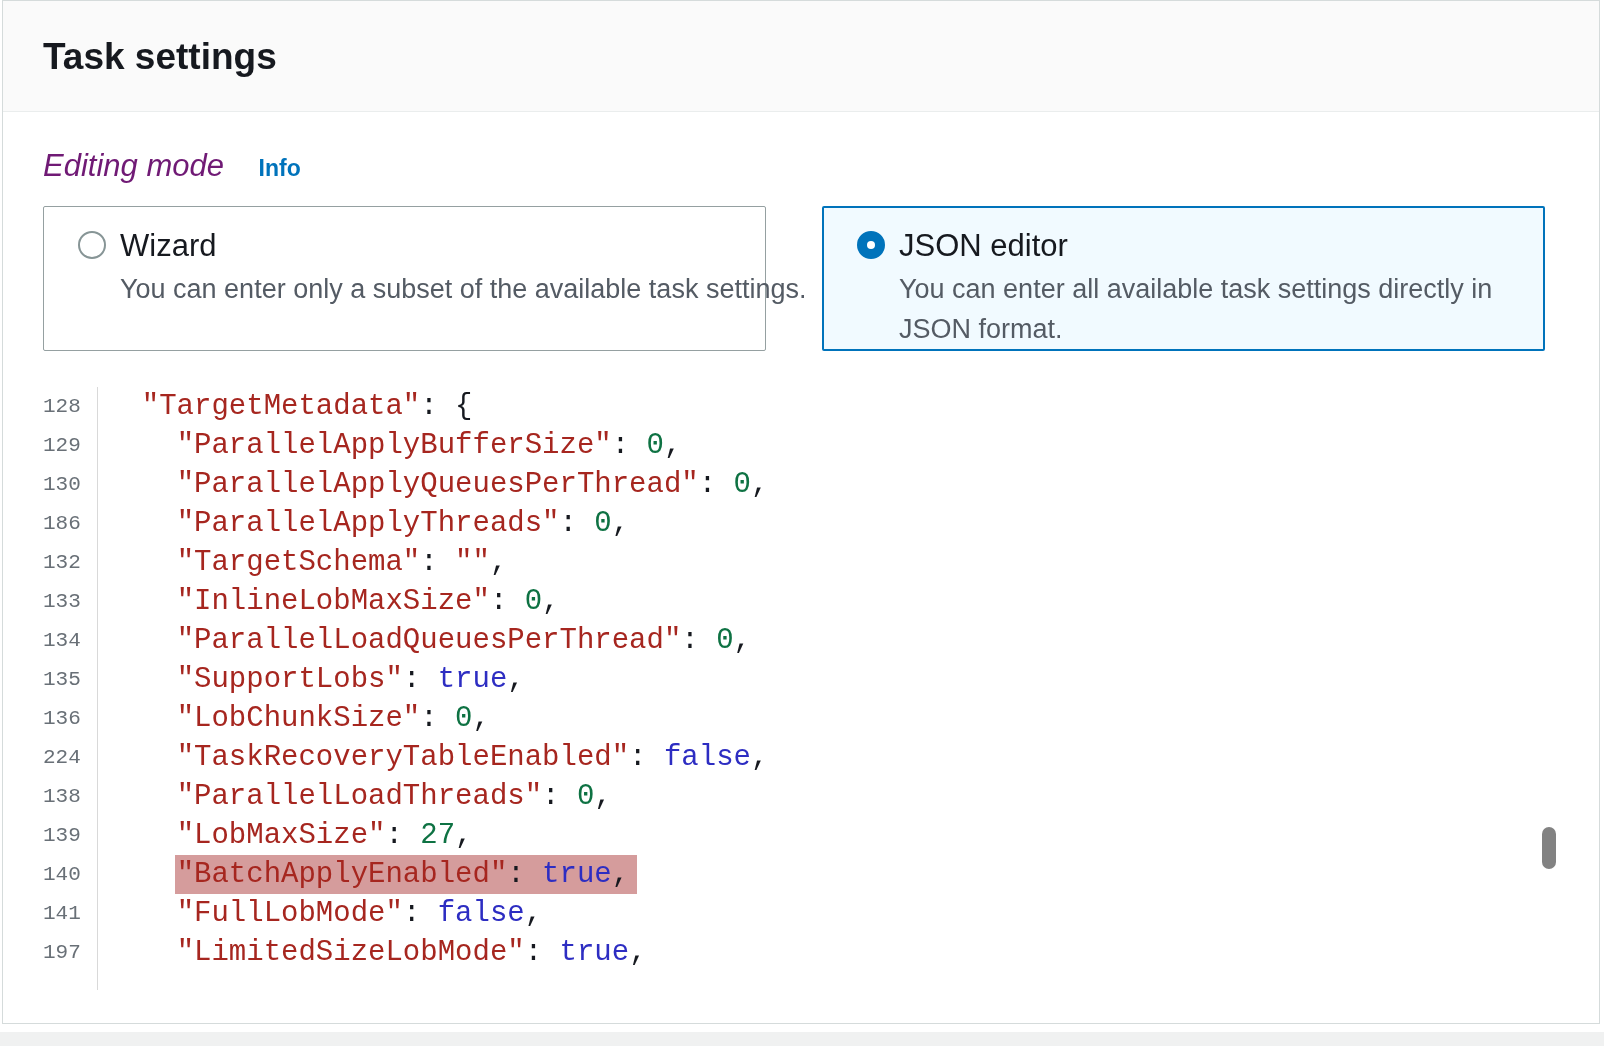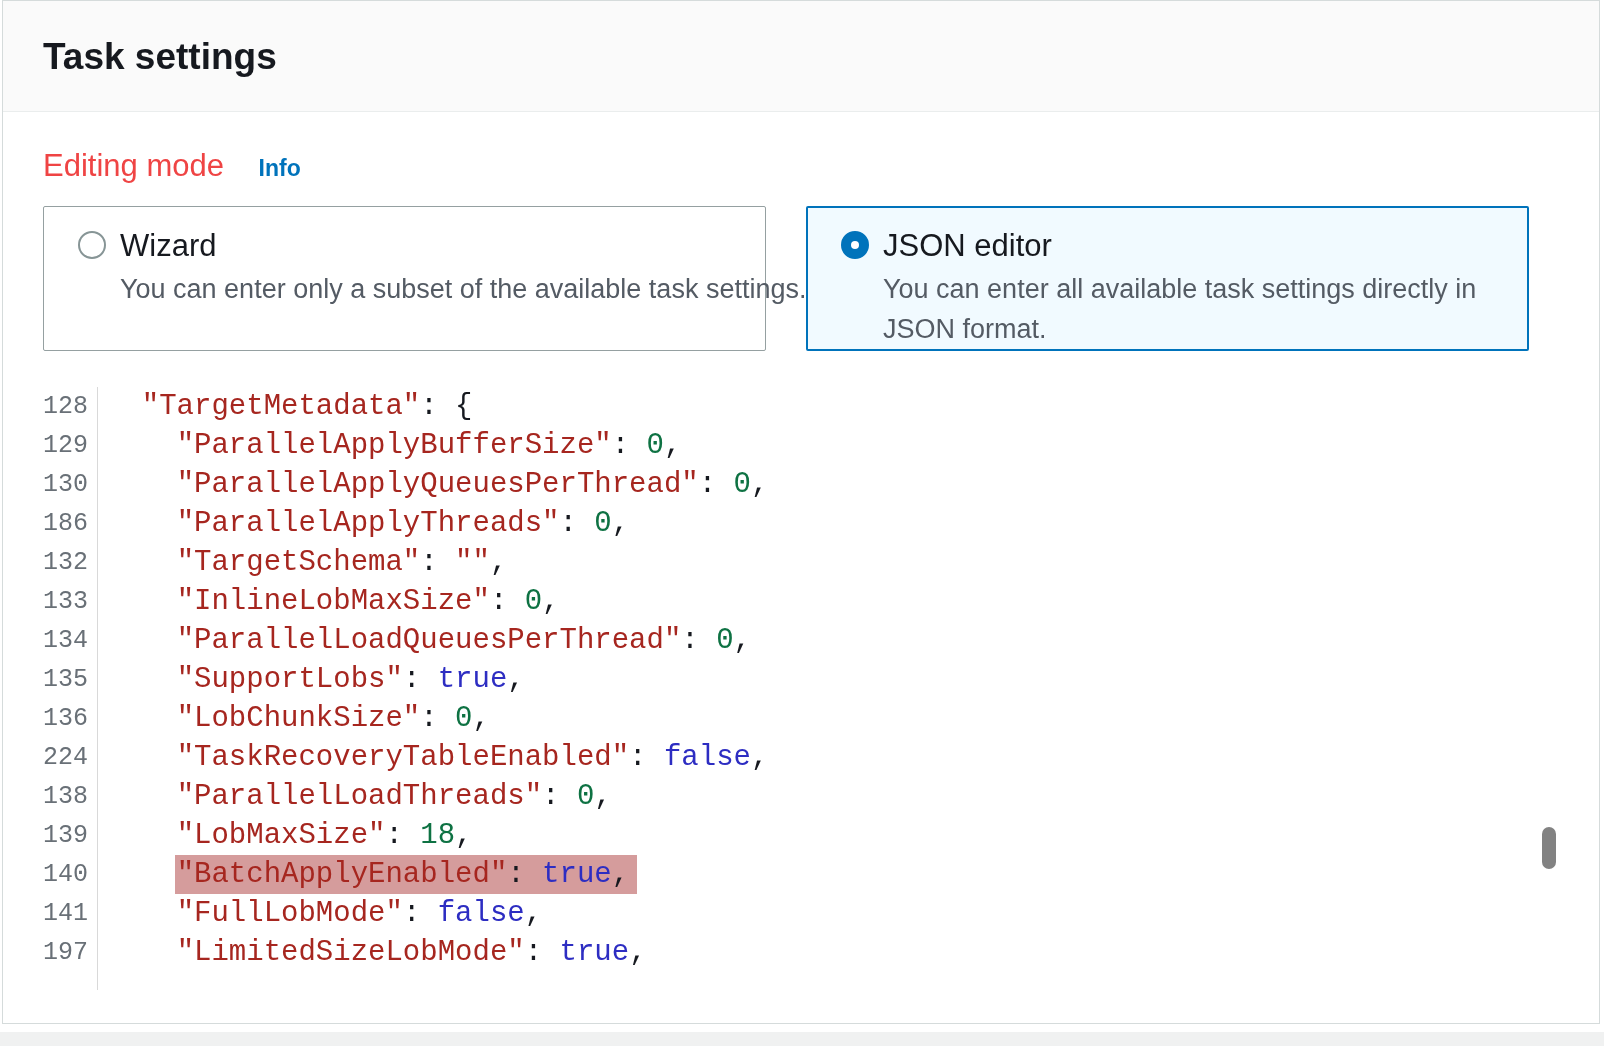--- a/index.html
+++ b/index.html
@@ -28,26 +28,26 @@
   }
   .card-header{
     background:#fafafa;border-bottom:1px solid #eaeded;
     padding:34px 40px 32px 40px;
   }
   .card-header h1{
     margin:0;font-size:37px;line-height:44px;font-weight:bold;color:#16191f;
   }
   .card-body{padding:0 40px;}
   .field-row{margin-top:36px;font-size:31px;line-height:36px;}
-  .field-label{color:#ef4444;}
+  .field-label{color:#701a75;font-style:italic;}
   .info-link{
     margin-left:26px;color:var(--accent);font-weight:bold;font-size:23px;
     text-decoration:none;cursor:pointer;
   }
-  .tiles{display:flex;gap:40px;margin-top:20px;}
+  .tiles{display:flex;gap:56px;margin-top:20px;}
   .tile{
     width:723px;height:145px;border:1px solid #95a0a1;border-radius:2px;
     background:#fff;padding:20px 20px 0 34px;display:flex;align-items:flex-start;
     cursor:pointer;
   }
   .tile.selected{
     border:2px solid var(--accent);background:#f1faff;
     padding:19px 19px 0 33px;
   }
   .radio{
@@ -67,21 +67,21 @@
   .editor{
     margin-top:36px;
     font-family:"Liberation Mono", monospace;
     font-size:29px;position:relative;cursor:text;
   }
   .code-line{display:flex;height:39px;line-height:39px;}
   .code-line.stub{height:18px;}
   .gutter{
     flex:none;width:55px;padding-right:22px;text-align:right;
     border-right:1px solid #d9d9d9;
-    font-size:25px;color:#697077;
+    font-size:21px;color:#697077;
   }
   .code-text{padding-left:9px;white-space:pre;}
   .tk-k,.tk-s{color:var(--code-key);}
   .tk-n{color:var(--code-num);}
   .tk-b{color:var(--code-bool);}
   .tk-p{color:var(--code-punct);}
   .hl{
     background:var(--hl-bg);
     padding:3px 8px 3px 2px;margin:-3px -8px -3px -2px;
   }
@@ -161,21 +161,21 @@
           <div class="code-line">
             <span class="gutter">224</span>
             <span class="code-text"><span class="tk-p">    </span><span class="tk-k">"TaskRecoveryTableEnabled"</span><span class="tk-p">: </span><span class="tk-b">false</span><span class="tk-p">,</span></span>
           </div>
           <div class="code-line">
             <span class="gutter">138</span>
             <span class="code-text"><span class="tk-p">    </span><span class="tk-k">"ParallelLoadThreads"</span><span class="tk-p">: </span><span class="tk-n">0</span><span class="tk-p">,</span></span>
           </div>
           <div class="code-line">
             <span class="gutter">139</span>
-            <span class="code-text"><span class="tk-p">    </span><span class="tk-k">"LobMaxSize"</span><span class="tk-p">: </span><span class="tk-n">18</span><span class="tk-p">,</span></span>
+            <span class="code-text"><span class="tk-p">    </span><span class="tk-k">"LobMaxSize"</span><span class="tk-p">: </span><span class="tk-n">27</span><span class="tk-p">,</span></span>
           </div>
           <div class="code-line">
             <span class="gutter">140</span>
             <span class="code-text"><span class="tk-p">    </span><span class="hl"><span class="tk-k">"BatchApplyEnabled"</span><span class="tk-p">: </span><span class="tk-b">true</span><span class="tk-p">,</span></span></span>
           </div>
           <div class="code-line">
             <span class="gutter">141</span>
             <span class="code-text"><span class="tk-p">    </span><span class="tk-k">"FullLobMode"</span><span class="tk-p">: </span><span class="tk-b">false</span><span class="tk-p">,</span></span>
           </div>
           <div class="code-line">

